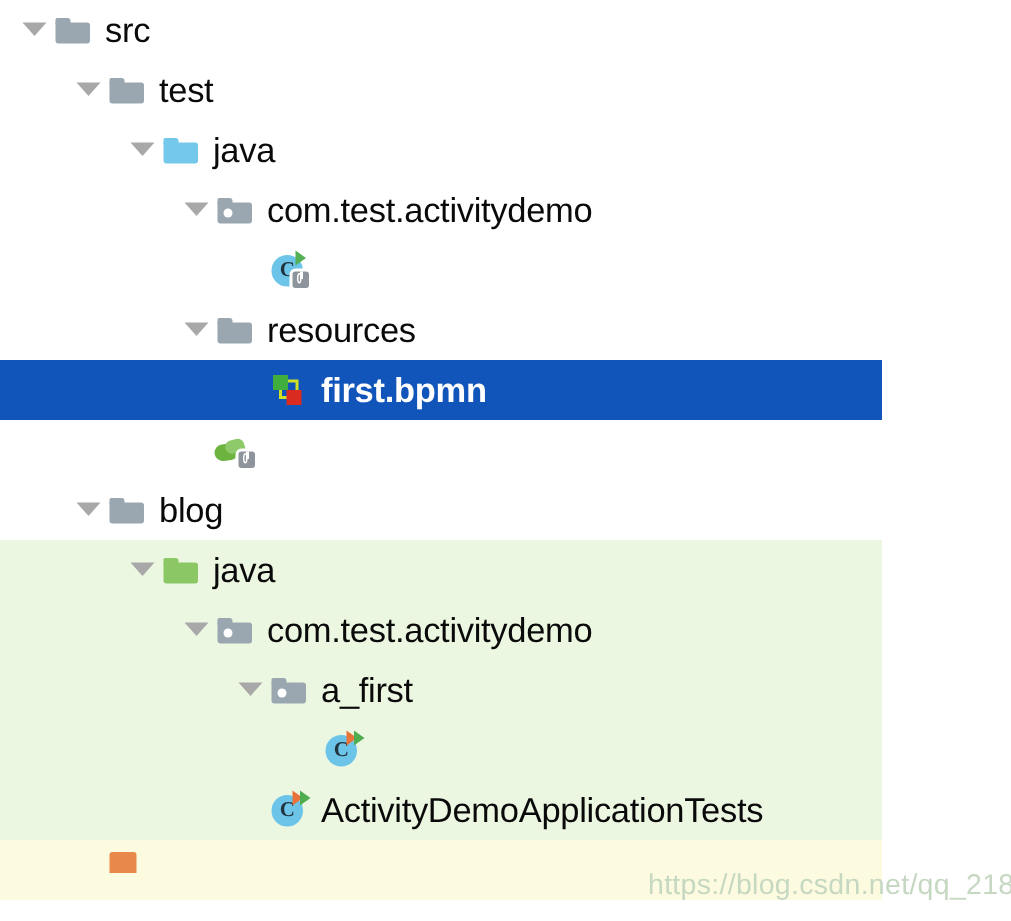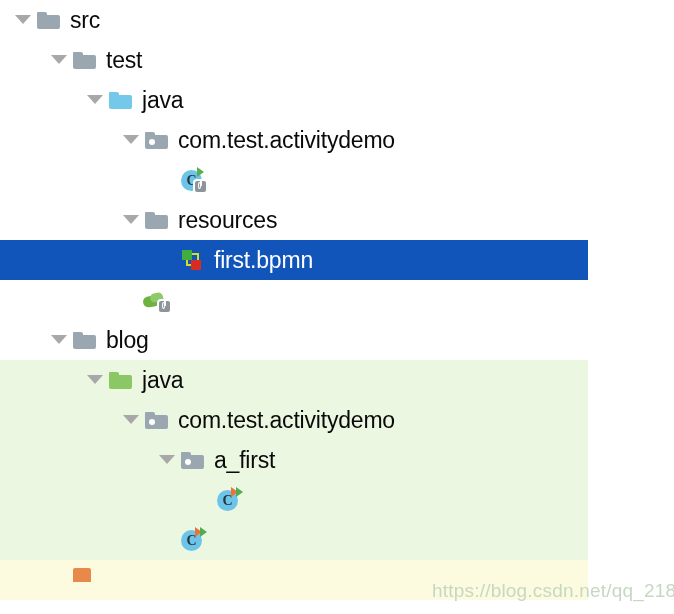--- a/index.html
+++ b/index.html
@@ -230,21 +230,21 @@
     border-radius: 2px 2px 0 0;
   }
 
   .label {
     font-size: 23px;
     color: #0a0a0a;
     letter-spacing: -0.2px;
     line-height: 40px;
     flex: none;
   }
-  .row.bg-select .label { color: #ffffff; }
+  .row.bg-select .label { color: #ffffff; font-weight: bold; }
 
   .watermark {
     position: absolute;
     left: 432px;
     top: 580px;
     font-size: 19px;
     color: #c6d8c2;
     letter-spacing: 0.2px;
     pointer-events: none;
     white-space: nowrap;
@@ -413,20 +413,21 @@
     <div class="row bg-green">
       <span class="indent" style="width: 156px;"></span>
       <span class="twisty blank"></span>
       <span class="icon">
         <span class="classcircle">C</span>
         <span class="runbadge">
           <span class="o"></span>
           <span class="g"></span>
         </span>
       </span>
+      <span class="label">ActivityDemoApplicationTests</span>
     </div>
     <div class="row bg-yellow">
       <span class="indent" style="width: 48px;"></span>
       <span class="twisty blank"></span>
       <span class="icon">
         <span class="cuticon"></span>
       </span>
       <span class="label"></span>
     </div>
   </div>

